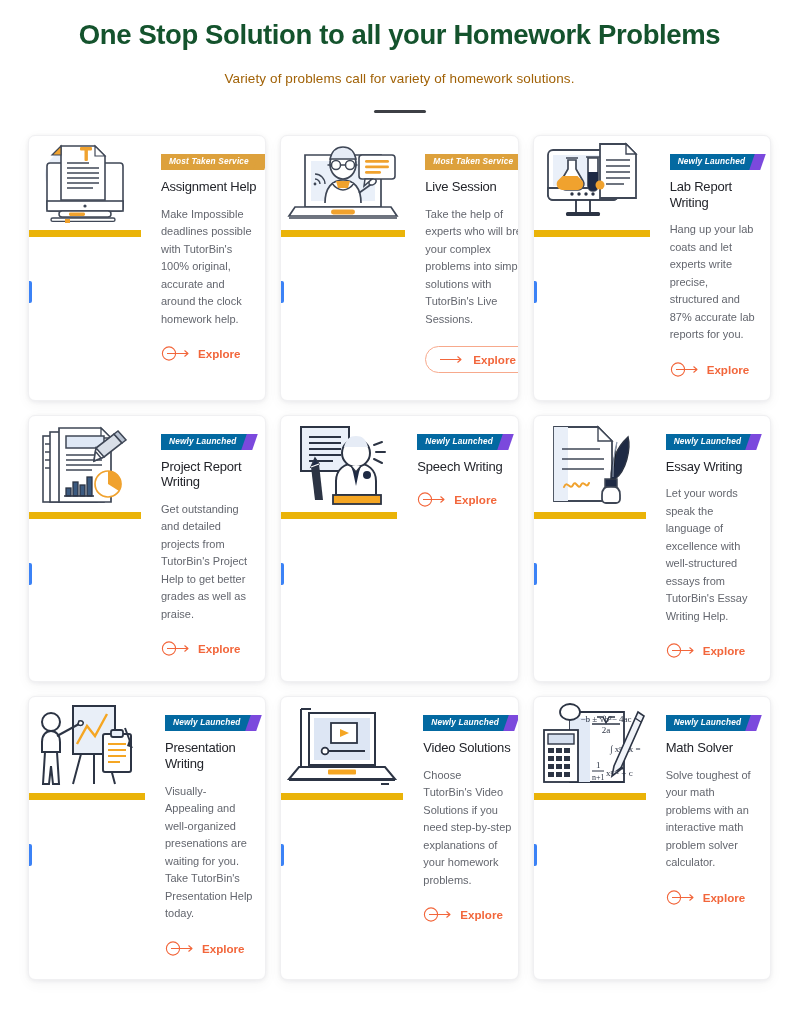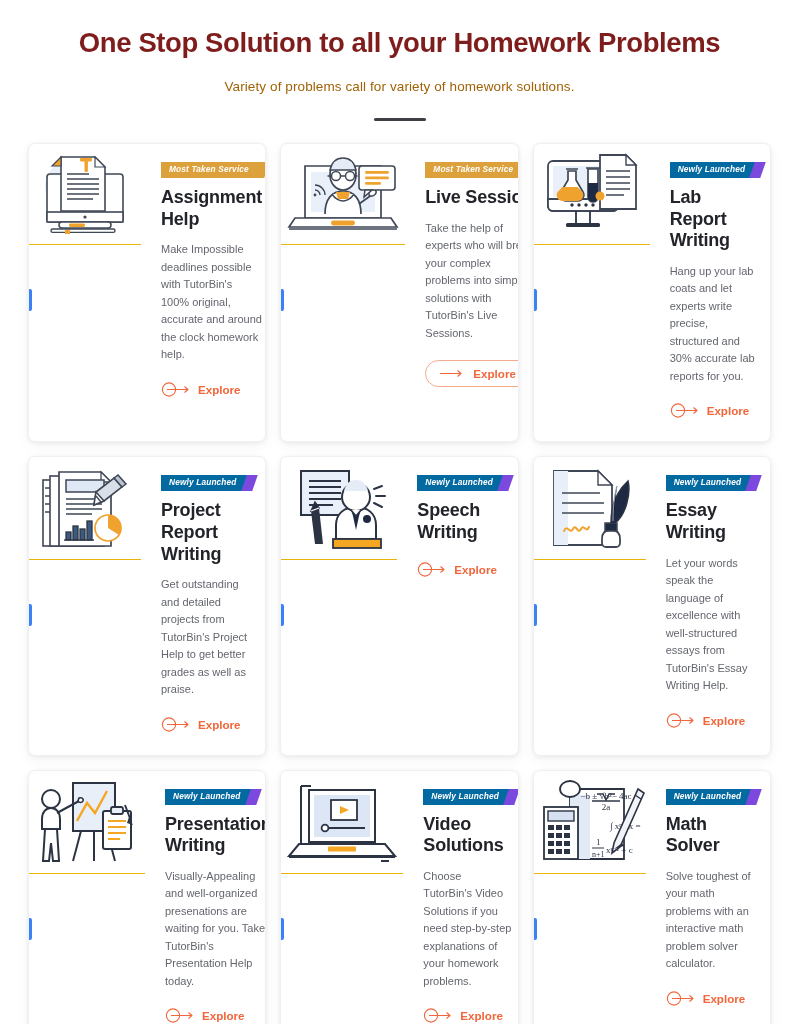--- a/index.html
+++ b/index.html
@@ -16,23 +16,22 @@
     position: relative;
     padding: 0 28px;
   }
 
   
   .header { text-align: center; padding-top: 18px; }
   .header h1 {
     font-size: 27.5px;
     line-height: 34px;
     font-weight: 700;
-    color: #7f1d1d;
+    color: #14532d;
     letter-spacing: -0.4px;
-    margin-top: 8px;
   }
   .header .subtitle {
     margin-top: 19px;
     font-size: 13.5px;
     color: #a16207;
     letter-spacing: 0.1px;
   }
   .header .rule {
     width: 52px;
     height: 3px;
@@ -64,21 +63,21 @@
     position: absolute;
     left: 0;
     width: 3px;
     height: 22px;
     background: #3b82f6;
     border-radius: 0 2px 2px 0;
   }
 
   .illus {
     height: 101px;
-    border-bottom: 1px solid #eab308;
+    border-bottom: 7px solid #eab308;
     display: flex;
     align-items: center;
     justify-content: center;
   }
   .illus svg { display: block; }
 
   .body { padding: 14px 20px 19px 20px; flex: 1; }
 
   .badge {
     display: inline-block;
@@ -98,22 +97,22 @@
     width: 11px; height: 100%;
     transform: skewX(-19deg);
   }
   .badge.orange { background: #dda13c; }
   .badge.orange .skew-tip { background: #dda13c; }
   .badge.purple { background: #0369a1; }
   .badge.purple .skew-tip { background: #7b49dd; }
 
   .card-title {
     margin-top: 9px;
-    font-size: 18px;
-    font-weight: 700;
+    font-size: 13px;
+    font-weight: 400;
     color: #22242a;
     letter-spacing: -0.2px;
     line-height: 1.2;
   }
   .card-desc {
     margin-top: 11px;
     font-size: 11px;
     line-height: 17.5px;
     color: #63666e;
   }
@@ -265,21 +264,21 @@
           <g stroke="#3f4756" stroke-width="1.4">
             <path d="M72 22h24M72 28h24M72 34h24M72 40h24M72 46h18"></path>
           </g>
           <circle cx="66" cy="47" r="4.5" fill="#f0a22e"></circle>
         </svg>
       </div>
       <div class="body">
         <span class="badge purple"><span>Newly Launched</span><span class="skew-tip"></span></span>
         <div class="accent-bar" style="top:145px"></div>
         <div class="card-title">Lab Report Writing</div>
-        <div class="card-desc">Hang up your lab coats and let experts write precise, structured and 30% accurate lab reports for you.</div>
+        <div class="card-desc">Hang up your lab coats and let experts write precise, structured and 87% accurate lab reports for you.</div>
         <button class="explore">
           <svg width="30" height="15" viewBox="0 0 30 15">
             <circle cx="8" cy="7.5" r="6.6" fill="none" stroke="#f2663b" stroke-width="1.1"></circle>
             <path d="M6 7.5h21" stroke="#f2663b" stroke-width="1.1"></path>
             <path d="M23.5 4.5l3.5 3-3.5 3" fill="none" stroke="#f2663b" stroke-width="1.1" stroke-linejoin="round"></path>
           </svg>
           <span>Explore</span>
         </button>
       </div>
     </div>

